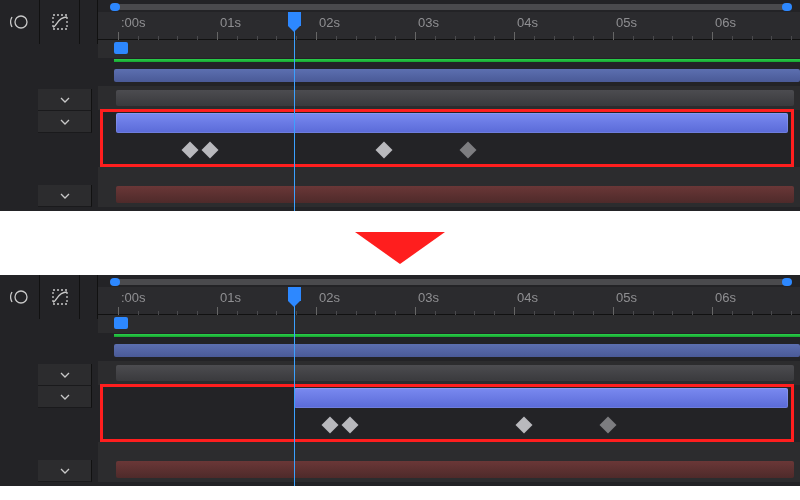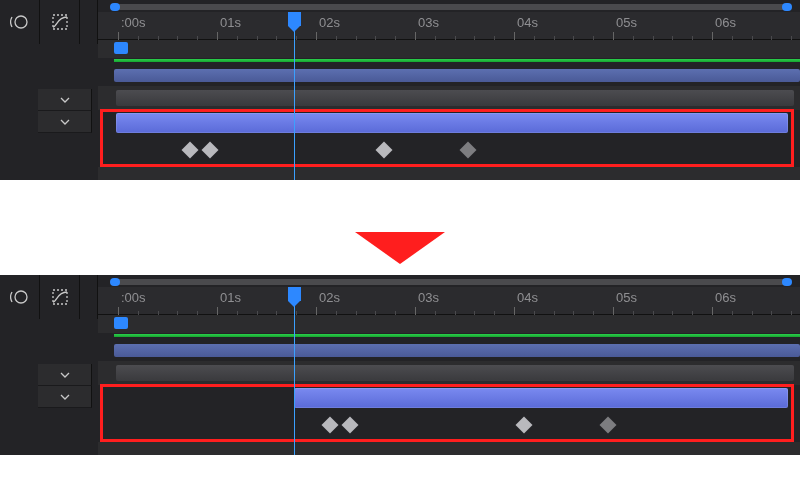--- a/index.html
+++ b/index.html
@@ -11,21 +11,21 @@
     font-size: 12px;
     color: #8e8e90;
     position: relative;
     overflow: hidden;
   }
 
   .panel {
     position: absolute;
     left: 0;
     width: 800px;
-    height: 180px;
+    height: 211px;
     background: #14532d;
     overflow: hidden;
   }
   .panel-top    { top: 0; }
   .panel-bottom { top: 275px; }
 
   
   .gutter {
     position: absolute;
     left: 0; top: 0;

